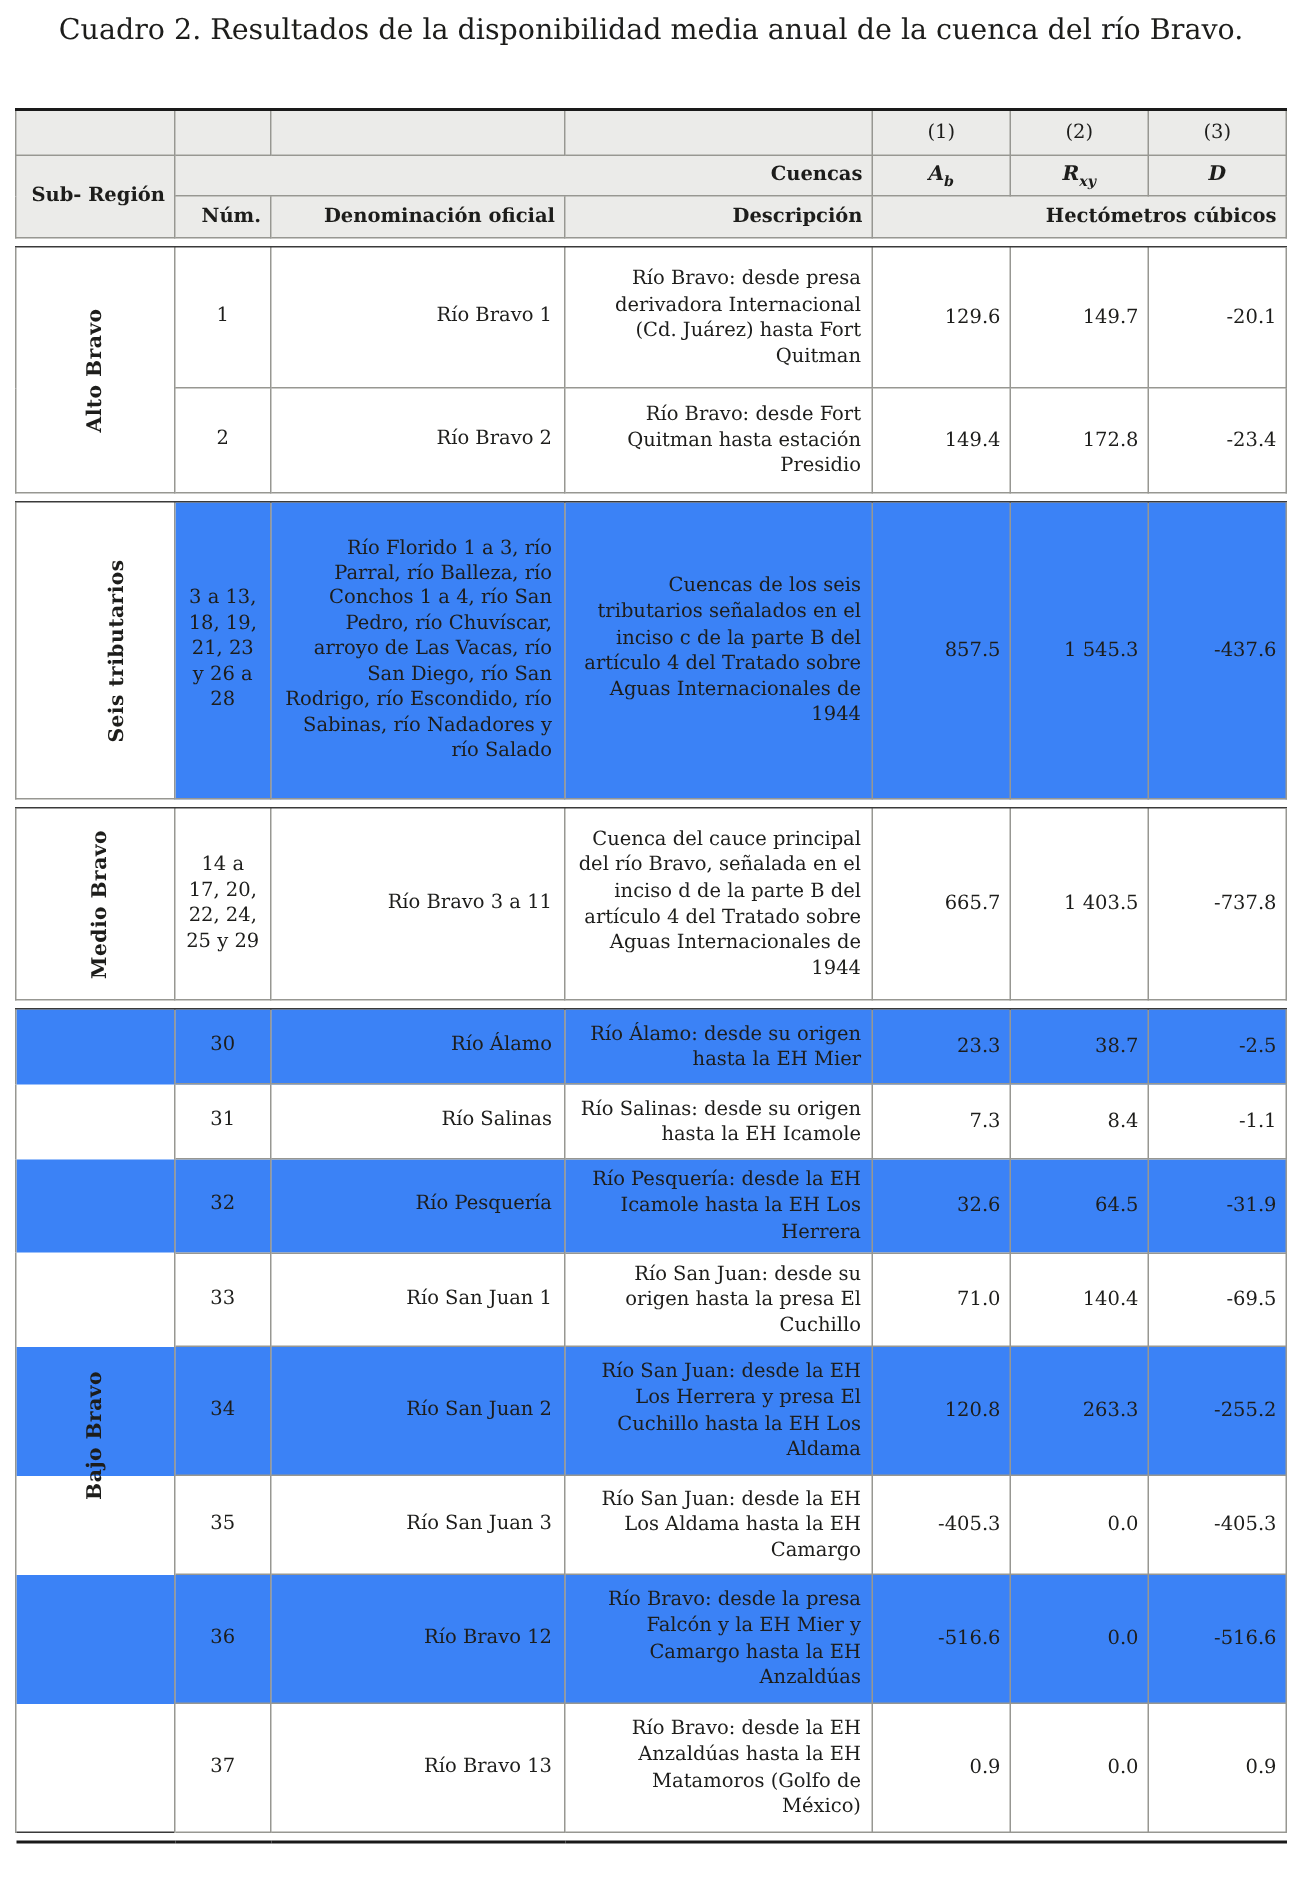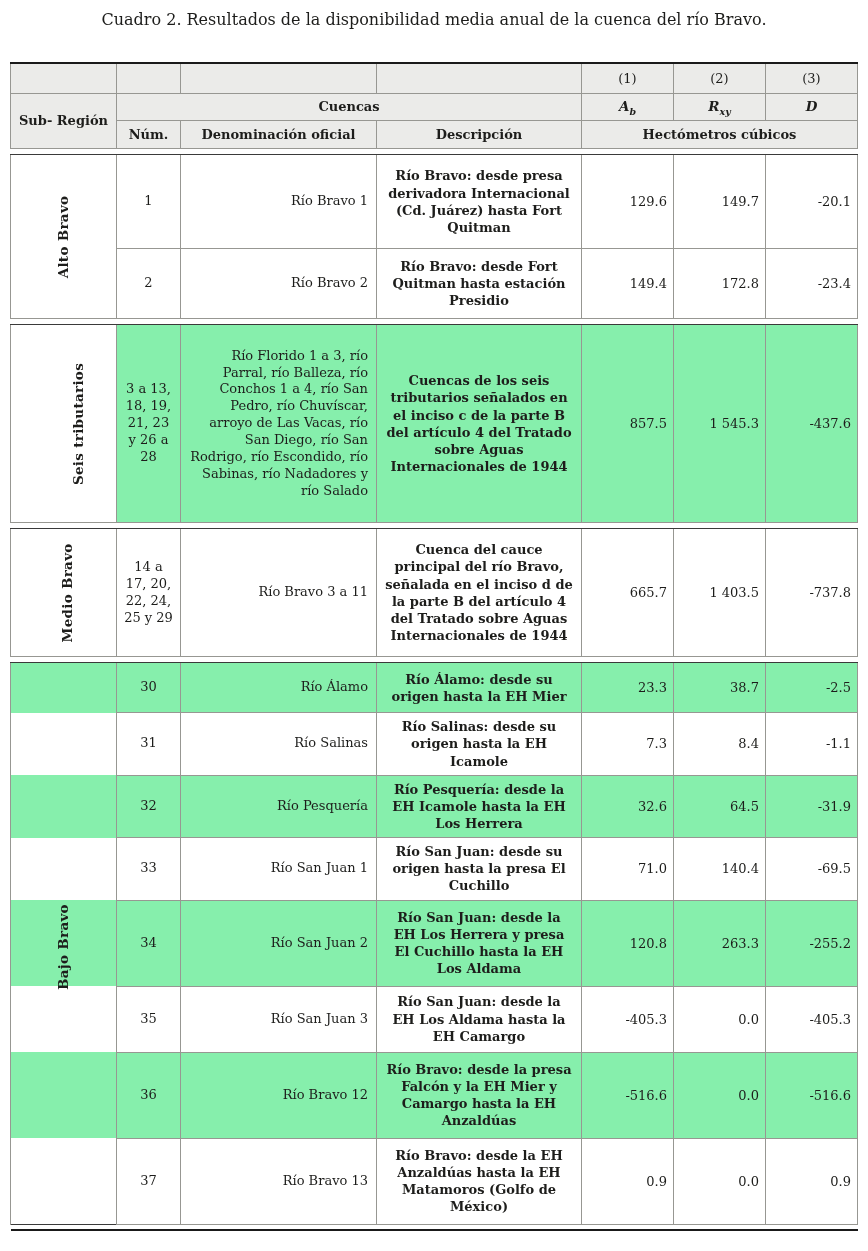--- a/index.html
+++ b/index.html
@@ -3,34 +3,34 @@
 <meta charset="utf-8">
 <style>
   * { box-sizing: border-box; margin: 0; padding: 0; }
   html, body { background: #ffffff; }
   body {
     width: 868px; height: 1251px;
     font-family: "DejaVu Serif", "Liberation Serif", serif;
     color: #1d1d1b;
     overflow: hidden;
   }
-  .caption { padding-top: 9px; text-align: center; font-size: 16px; line-height: 22px; height: 62px; }
+  .caption { padding-top: 9px; text-align: center; font-size: 19px; line-height: 22px; height: 72px; }
   .tablewrap { position: relative; margin: 0 10px; }
   table { border-collapse: collapse; table-layout: fixed; width: 847px;
           border-top: 2px solid #1a1a1a; border-bottom: 2px solid #1a1a1a; }
   td { border: 1px solid #979792; font-size: 13px; vertical-align: middle; padding: 4px 6px; }
   .hbg { background: #ebebe9; }
-  .shade { background: #86efac; }
+  .shade { background: #3b82f6; }
   .c { text-align: center; }
-  .b { font-weight: bold; }
+  .b { font-weight: bold; text-align: right; }
   .sym { font-style: italic; font-weight: bold; font-size: 13.5px; text-align: center; }
   sub { font-size: 9.5px; }
   .num { text-align: center; line-height: 1.3; }
   .den { text-align: right; line-height: 1.3; padding: 4px 8px; }
-  .desc { text-align: center; line-height: 1.32; padding: 5px 7px; font-weight: bold; }
+  .desc { text-align: right; line-height: 1.32; padding: 5px 7px; }
   .val { text-align: right; }
   tr.sep td { height: 6px; line-height: 6px; padding: 0; background: #ffffff;
               border-left: none; border-right: none;
               border-top: 1.5px solid #3a3a3a; border-bottom: 1.5px solid #3a3a3a; }
   .region { background: #ffffff; text-align: center; vertical-align: middle; }
   .rot { display: inline-block; transform: rotate(-90deg); white-space: nowrap;
          font-weight: bold; font-size: 13.5px; letter-spacing: 0.3px; }
   .lblcol { border-top: none; border-bottom: none; }
   .bajo-label { position: absolute; top: 877px; left: 0; width: 106px; text-align: center;
                 transform: rotate(-90deg); white-space: nowrap; font-weight: bold;

